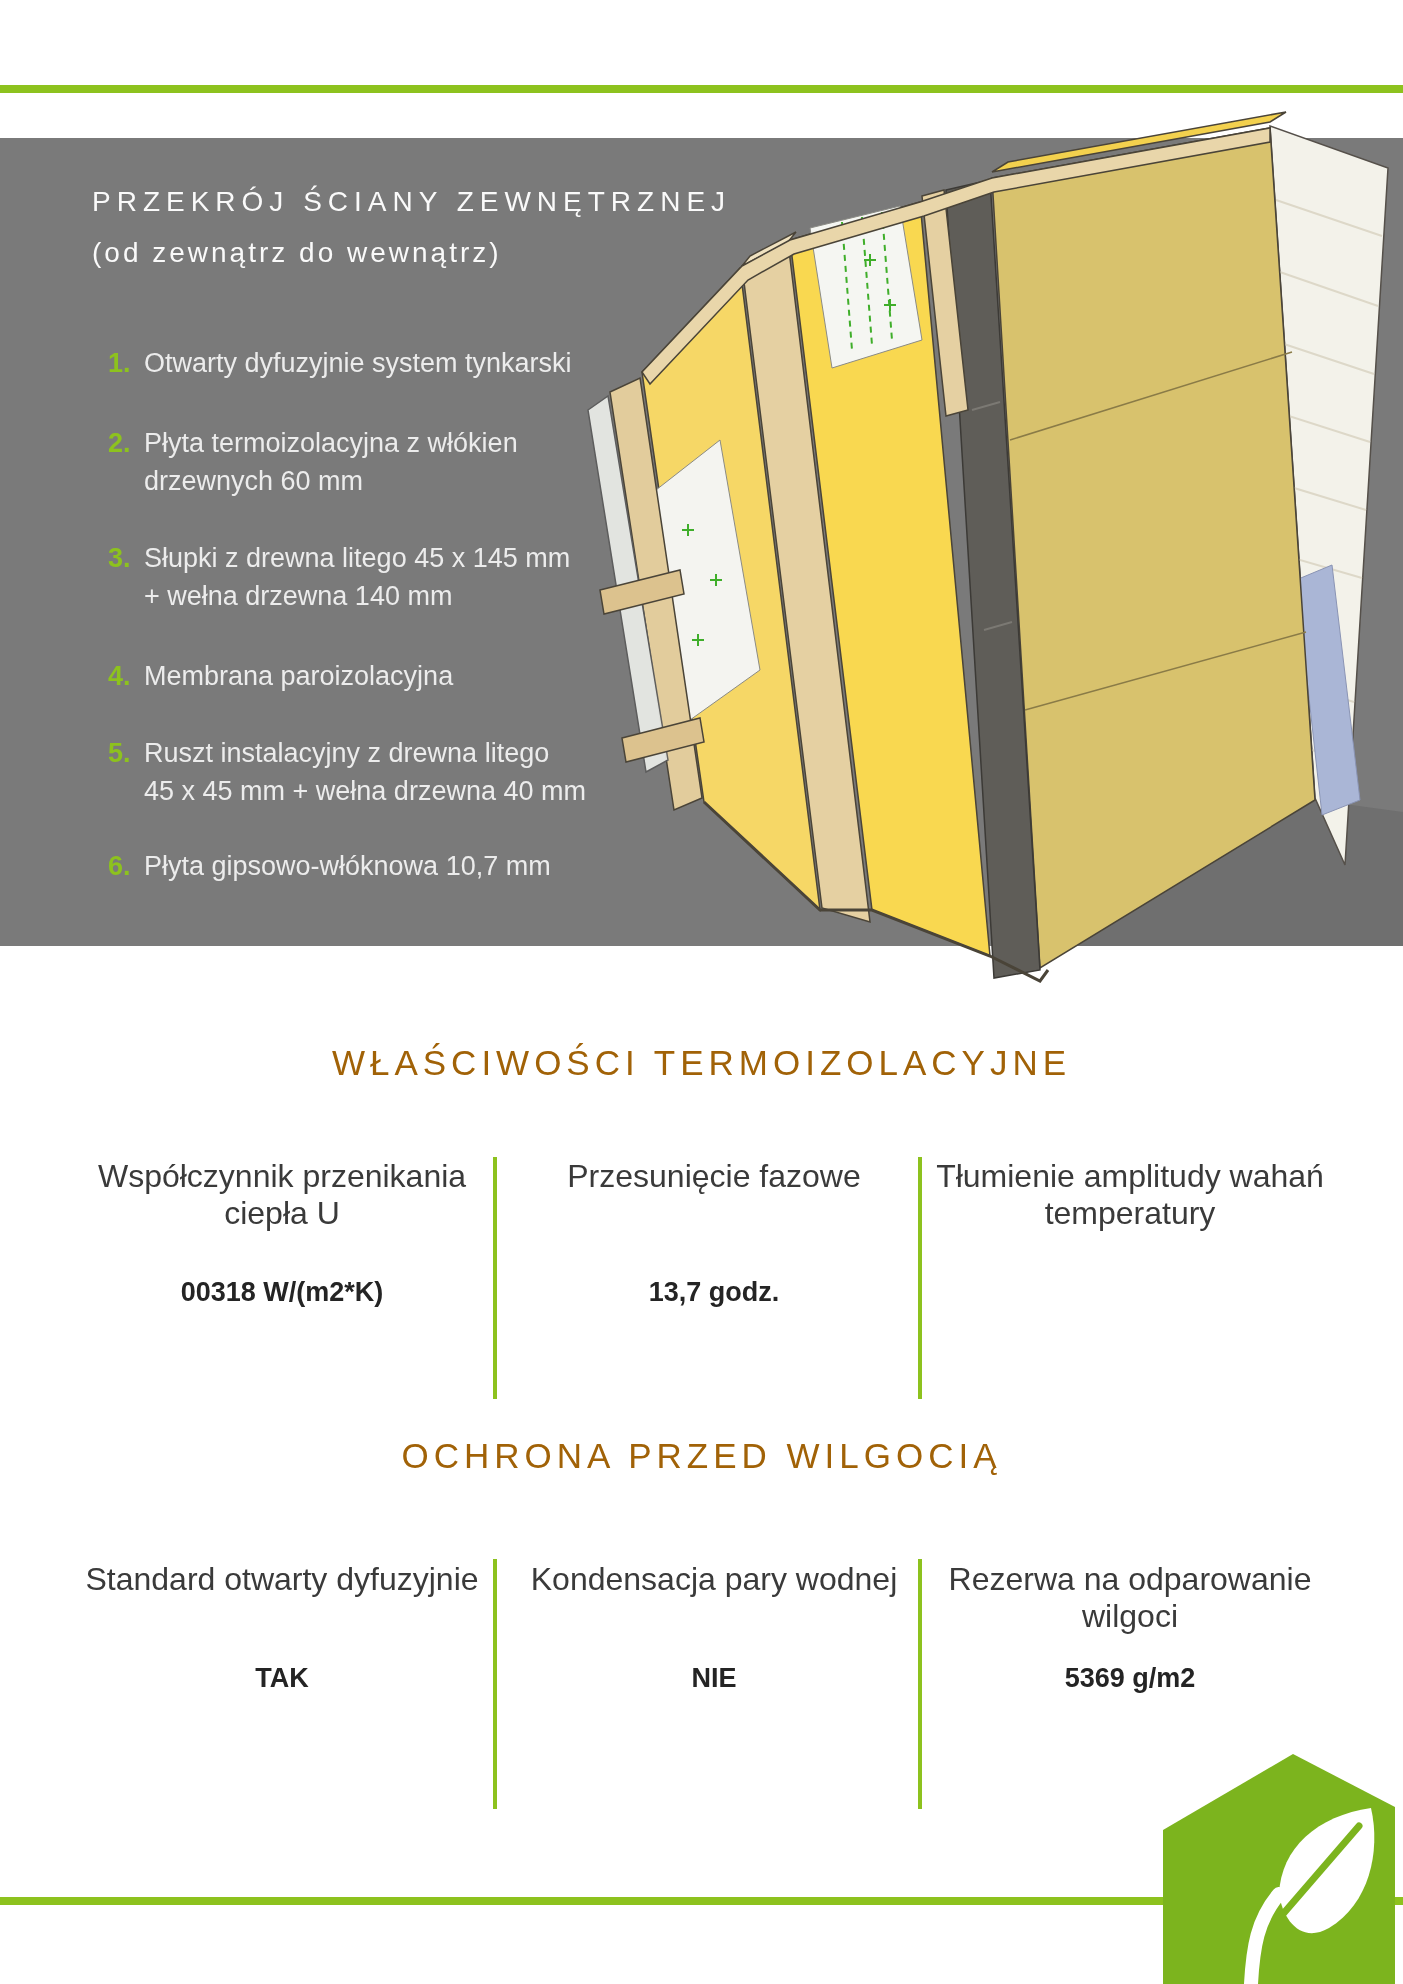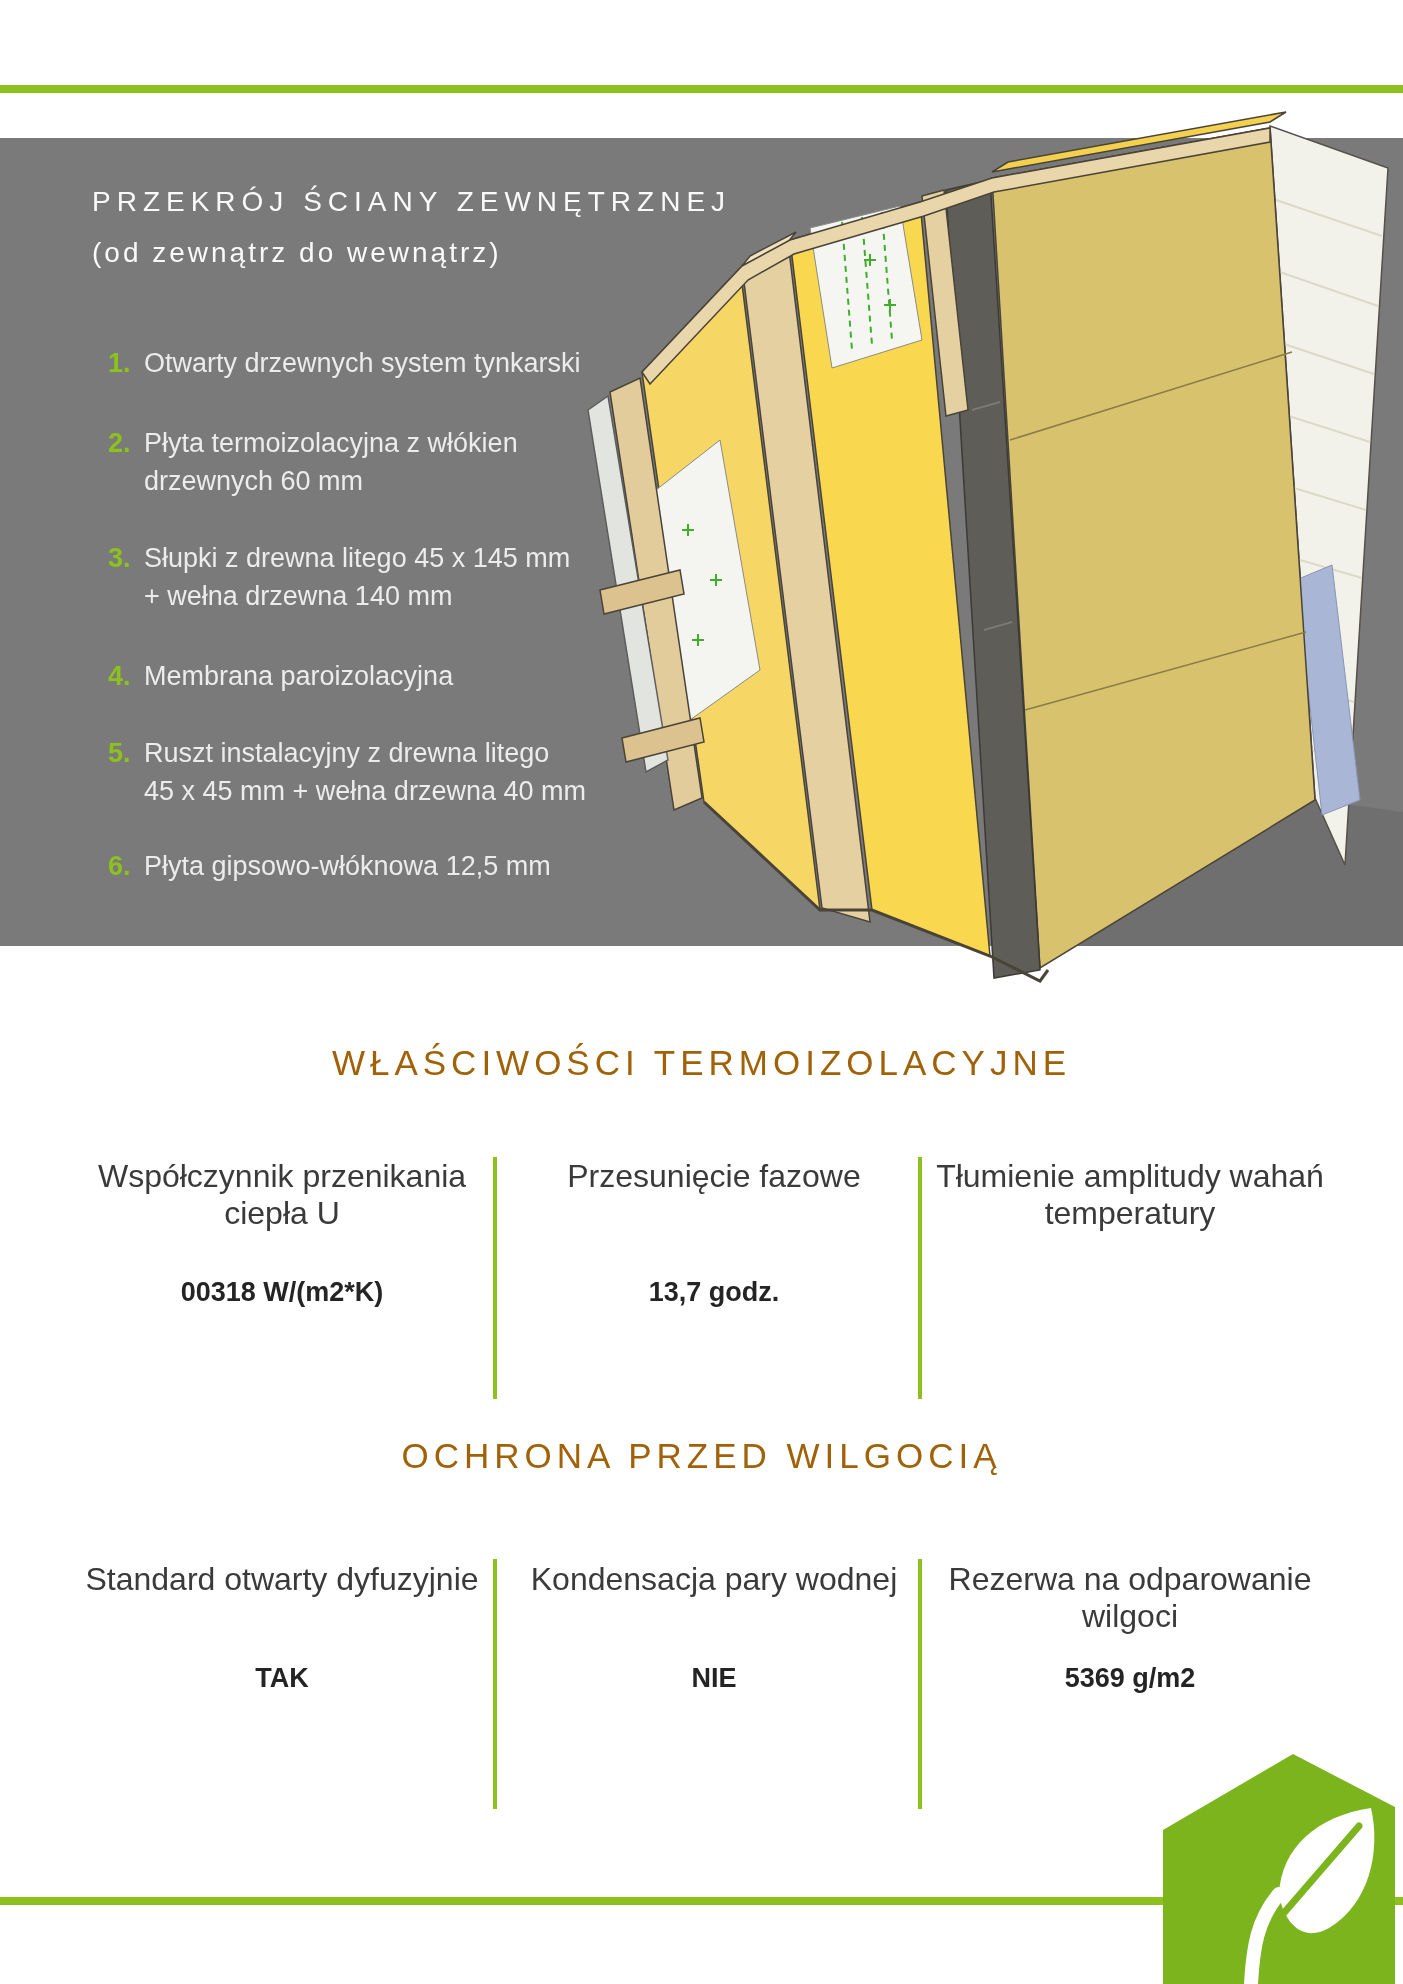--- a/index.html
+++ b/index.html
@@ -45,21 +45,21 @@
 
   <div class="gray-panel"></div>
 
   <div class="panel-title">
     <div class="t1">PRZEKRÓJ ŚCIANY ZEWNĘTRZNEJ</div>
     <div class="t2">(od zewnątrz do wewnątrz)</div>
   </div>
 
   <div class="layer-item" style="top:344px">
     <span class="num">1.</span>
-    <span class="txt">Otwarty drzewnych system tynkarski</span>
+    <span class="txt">Otwarty dyfuzyjnie system tynkarski</span>
   </div>
   <div class="layer-item" style="top:424px">
     <span class="num">2.</span>
     <span class="txt">Płyta termoizolacyjna z włókien
 drzewnych 60 mm</span>
   </div>
   <div class="layer-item" style="top:539px">
     <span class="num">3.</span>
     <span class="txt">Słupki z drewna litego 45 x 145 mm
 + wełna drzewna 140 mm</span>
@@ -68,21 +68,21 @@
     <span class="num">4.</span>
     <span class="txt">Membrana paroizolacyjna</span>
   </div>
   <div class="layer-item" style="top:734px">
     <span class="num">5.</span>
     <span class="txt">Ruszt instalacyjny z drewna litego
 45 x 45 mm + wełna drzewna 40 mm</span>
   </div>
   <div class="layer-item" style="top:847px">
     <span class="num">6.</span>
-    <span class="txt">Płyta gipsowo-włóknowa 12,5 mm</span>
+    <span class="txt">Płyta gipsowo-włóknowa 10,7 mm</span>
   </div>
 
   <svg class="illu" viewBox="0 0 833 875">
 
     <polygon points="470,856 745,690 833,702 833,836 500,836" fill="#6f6f6f"></polygon>
 
     <polygon points="700,16 818,58 775,755 745,688" fill="#f3f2ea" stroke="#55504a" stroke-width="1.5"></polygon>
     <g stroke="#ddd8c8" stroke-width="2">
       <line x1="706" y1="90" x2="812" y2="126"></line>
         <line x1="704" y1="160" x2="808" y2="196"></line>

